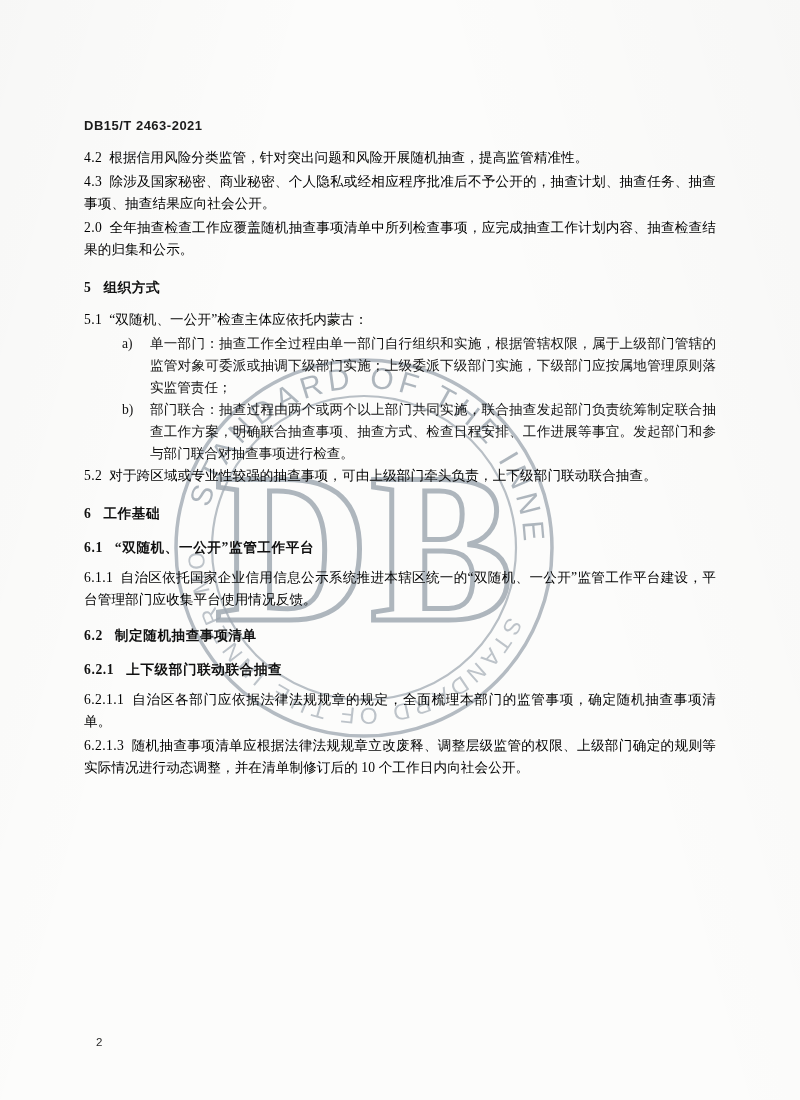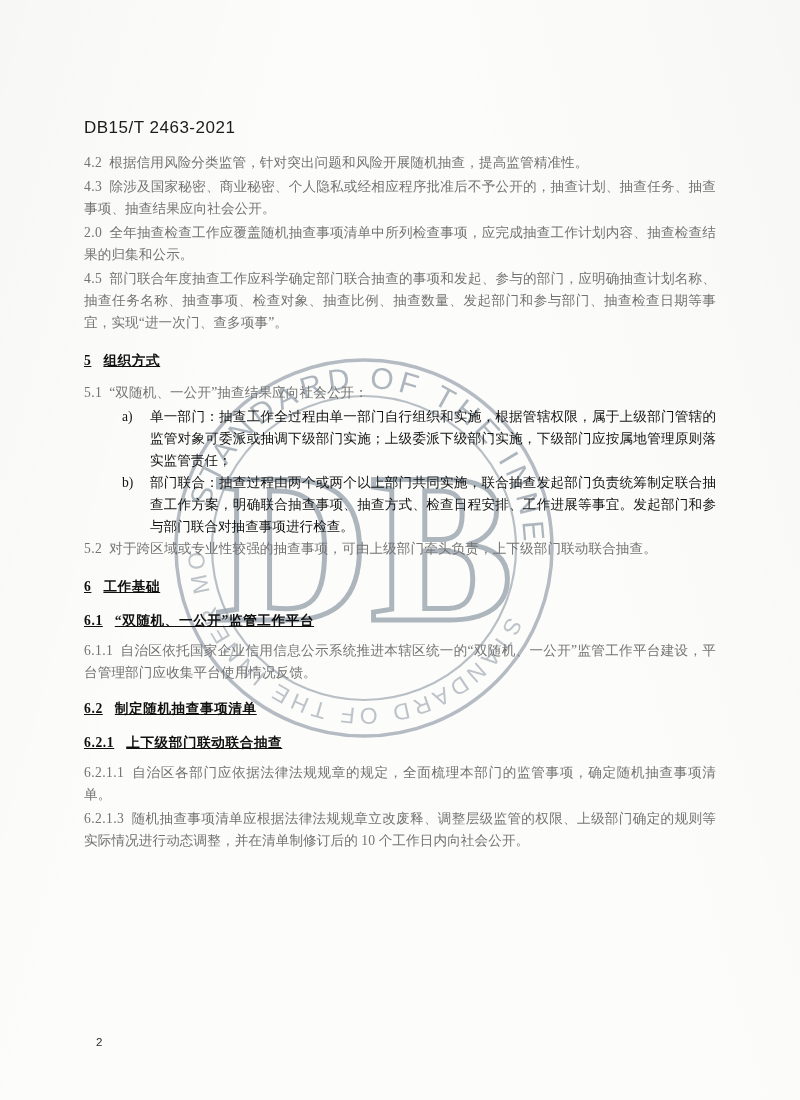--- a/index.html
+++ b/index.html
@@ -29,43 +29,43 @@
     pointer-events: none;
   }
   .content {
     position: absolute;
     left: 84px;
     top: 118px;
     width: 632px;
   }
   .doc-header {
     font-family: "Liberation Sans", sans-serif;
-    font-size: 17px;
+    font-size: 13px;
     letter-spacing: 0.5px;
     color: #1b1b1b;
     margin-bottom: 14px;
+    font-weight: bold;
   }
   .para {
     font-size: 13.6px;
     line-height: 1.62;
-    color: #737373;
+    color: #000000;
     text-align: justify;
     margin: 0 0 2px 0;
     letter-spacing: 0.1px;
   }
   .para .num {
     letter-spacing: 0.4px;
   }
   .sect-head {
     font-size: 13.6px;
     font-weight: bold;
     color: #101010;
     margin: 18px 0 12px 0;
     letter-spacing: 0.6px;
-    text-decoration: underline;
   }
   .sect-head.sub {
     margin: 16px 0 10px 0;
   }
   .sect-head .num {
     margin-right: 12px;
   }
   .list-item {
     font-size: 13.6px;
     line-height: 1.62;
@@ -126,27 +126,26 @@
     </svg>
   </div>
 
   <div class="content">
 
     <div class="doc-header">DB15/T 2463-2021</div>
 
     <p class="para"><span class="num">4.2</span>&nbsp;&nbsp;<span>根据信用风险分类监管，针对突出问题和风险开展随机抽查，提高监管精准性。</span></p>
     <p class="para"><span class="num">4.3</span>&nbsp;&nbsp;<span>除涉及国家秘密、商业秘密、个人隐私或经相应程序批准后不予公开的，抽查计划、抽查任务、抽查事项、抽查结果应向社会公开。</span></p>
     <p class="para"><span class="num">2.0</span>&nbsp;&nbsp;<span>全年抽查检查工作应覆盖随机抽查事项清单中所列检查事项，应完成抽查工作计划内容、抽查检查结果的归集和公示。</span></p>
-    <p class="para"><span class="num">4.5</span>&nbsp;&nbsp;<span>部门联合年度抽查工作应科学确定部门联合抽查的事项和发起、参与的部门，应明确抽查计划名称、抽查任务名称、抽查事项、检查对象、抽查比例、抽查数量、发起部门和参与部门、抽查检查日期等事宜，实现“进一次门、查多项事”。</span></p>
 
     <div class="sect-head">
       <span class="num">5</span><span>组织方式</span>
     </div>
 
-    <p class="para"><span class="num">5.1</span>&nbsp;&nbsp;<span>“双随机、一公开”抽查结果应向社会公开：</span></p>
+    <p class="para"><span class="num">5.1</span>&nbsp;&nbsp;<span>“双随机、一公开”检查主体应依托内蒙古：</span></p>
 
     <p class="list-item"><span class="marker">a)</span><span>单一部门：抽查工作全过程由单一部门自行组织和实施，根据管辖权限，属于上级部门管辖的监管对象可委派或抽调下级部门实施；上级委派下级部门实施，下级部门应按属地管理原则落实监管责任；</span></p>
     <p class="list-item"><span class="marker">b)</span><span>部门联合：抽查过程由两个或两个以上部门共同实施，联合抽查发起部门负责统筹制定联合抽查工作方案，明确联合抽查事项、抽查方式、检查日程安排、工作进展等事宜。发起部门和参与部门联合对抽查事项进行检查。</span></p>
 
     <p class="para"><span class="num">5.2</span>&nbsp;&nbsp;<span>对于跨区域或专业性较强的抽查事项，可由上级部门牵头负责，上下级部门联动联合抽查。</span></p>
 
     <div class="sect-head">
       <span class="num">6</span><span>工作基础</span>
     </div>
 

